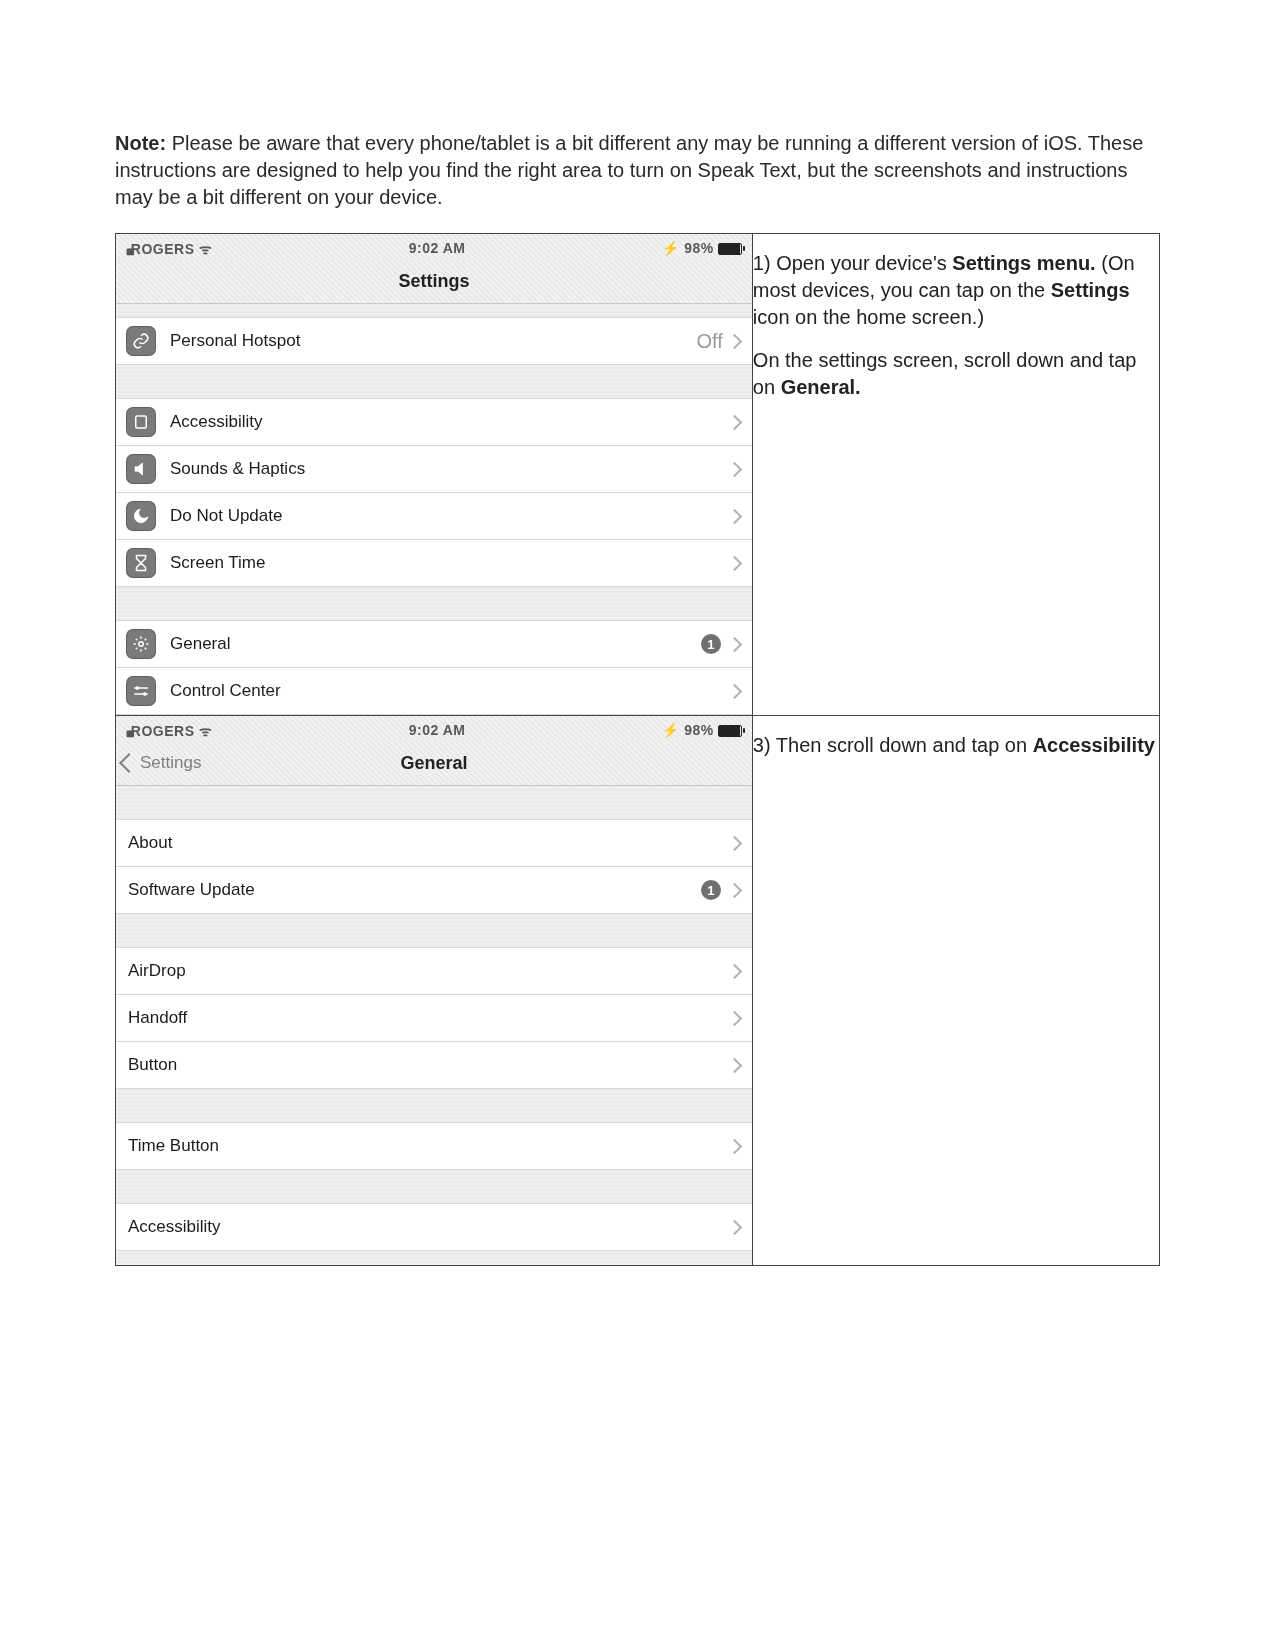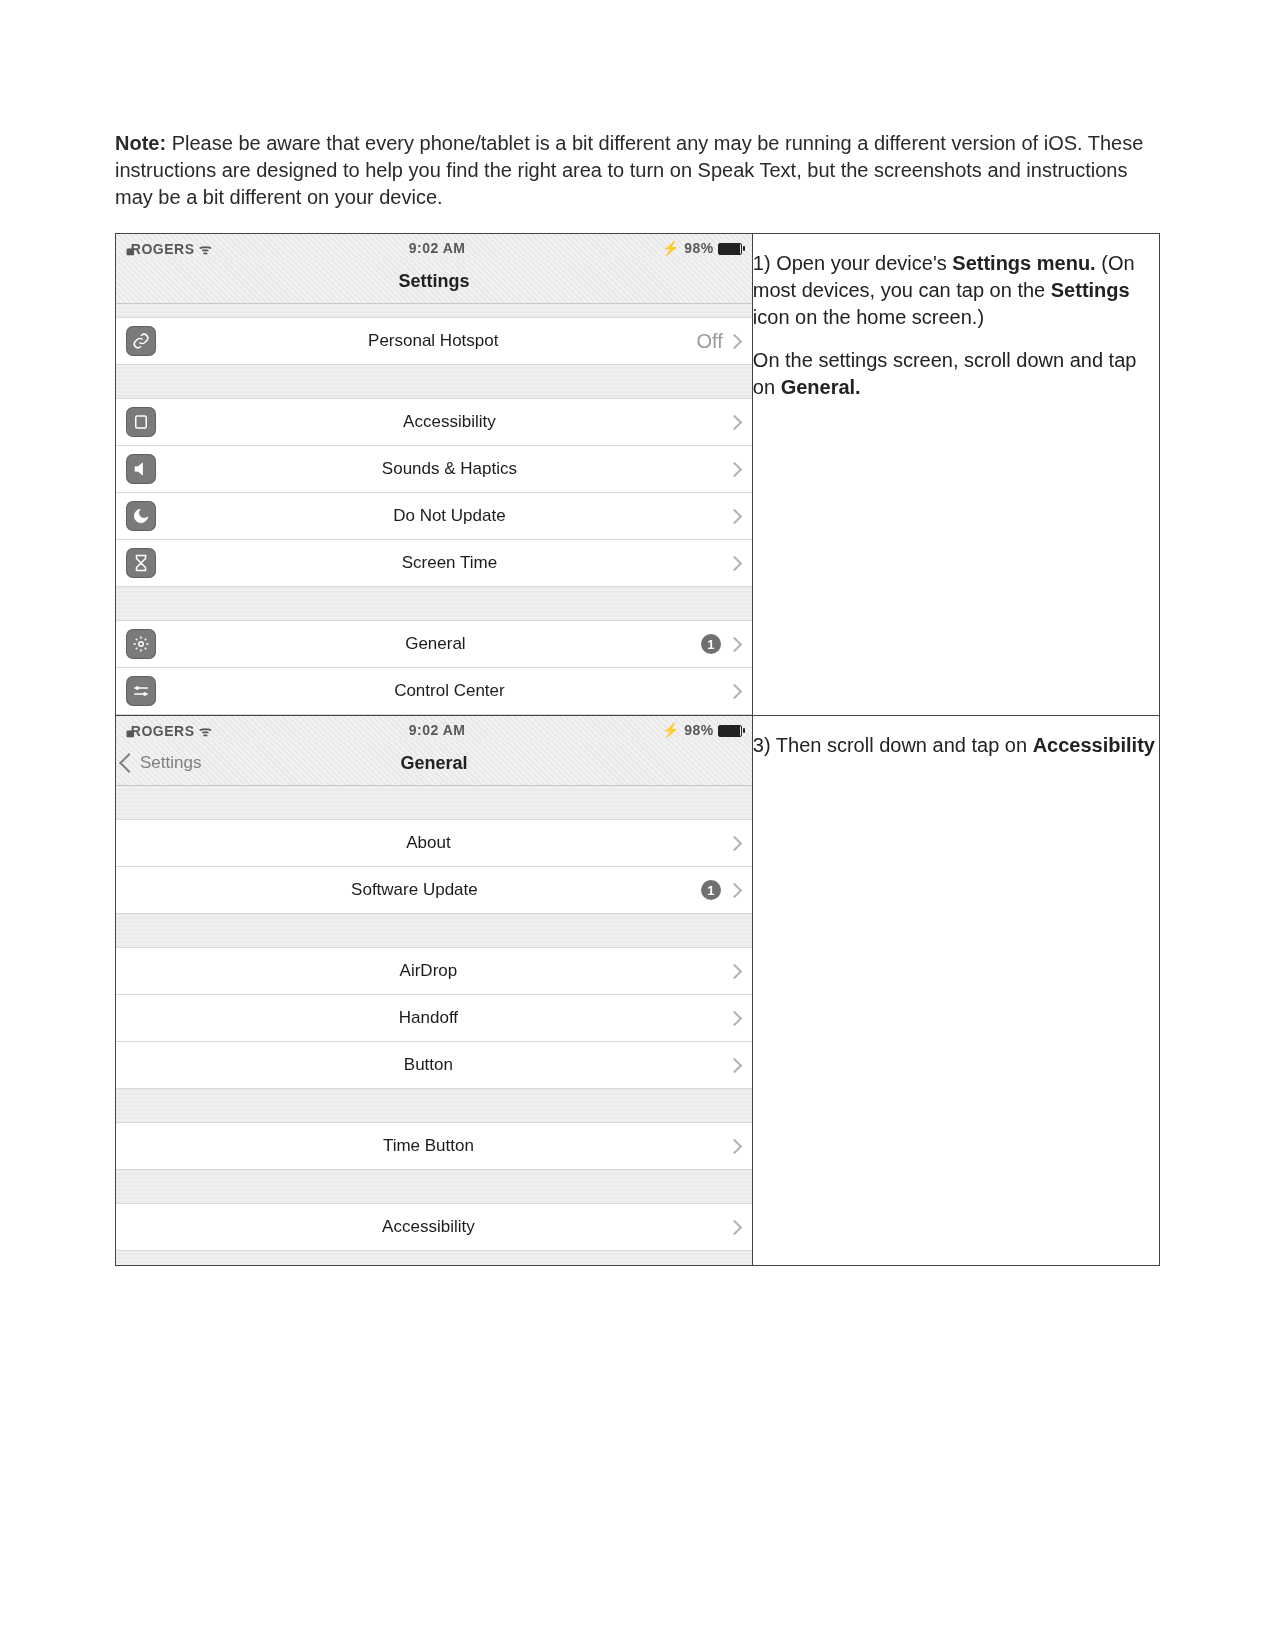--- a/index.html
+++ b/index.html
@@ -117,21 +117,21 @@
   .row.indent { padding-left: 10px; }
   .row .icn {
     width: 30px; height: 30px; border-radius: 7px;
     background: #7a7a7a;
     margin-right: 14px;
     display:flex;align-items:center;justify-content:center;
     flex: 0 0 auto;
     color:#fff;
     box-shadow: inset 0 0 0 1px rgba(0,0,0,.2);
   }
-  .row .label { flex: 1 1 auto; text-align: center; }
+  .row .label { flex: 1 1 auto; }
   .row .detail { color:#9b9b9b; font-size:20px; margin-right:6px; }
   .row .badge {
     width:20px;height:20px;border-radius:50%;background:#707070;color:#fff;
     font-size:13px;display:flex;align-items:center;justify-content:center;
     margin-right:8px;font-weight:700;
   }
   .row .chev {
     width: 9px; height: 9px;
     border-top: 2px solid #b2b2b2;
     border-right: 2px solid #b2b2b2;

